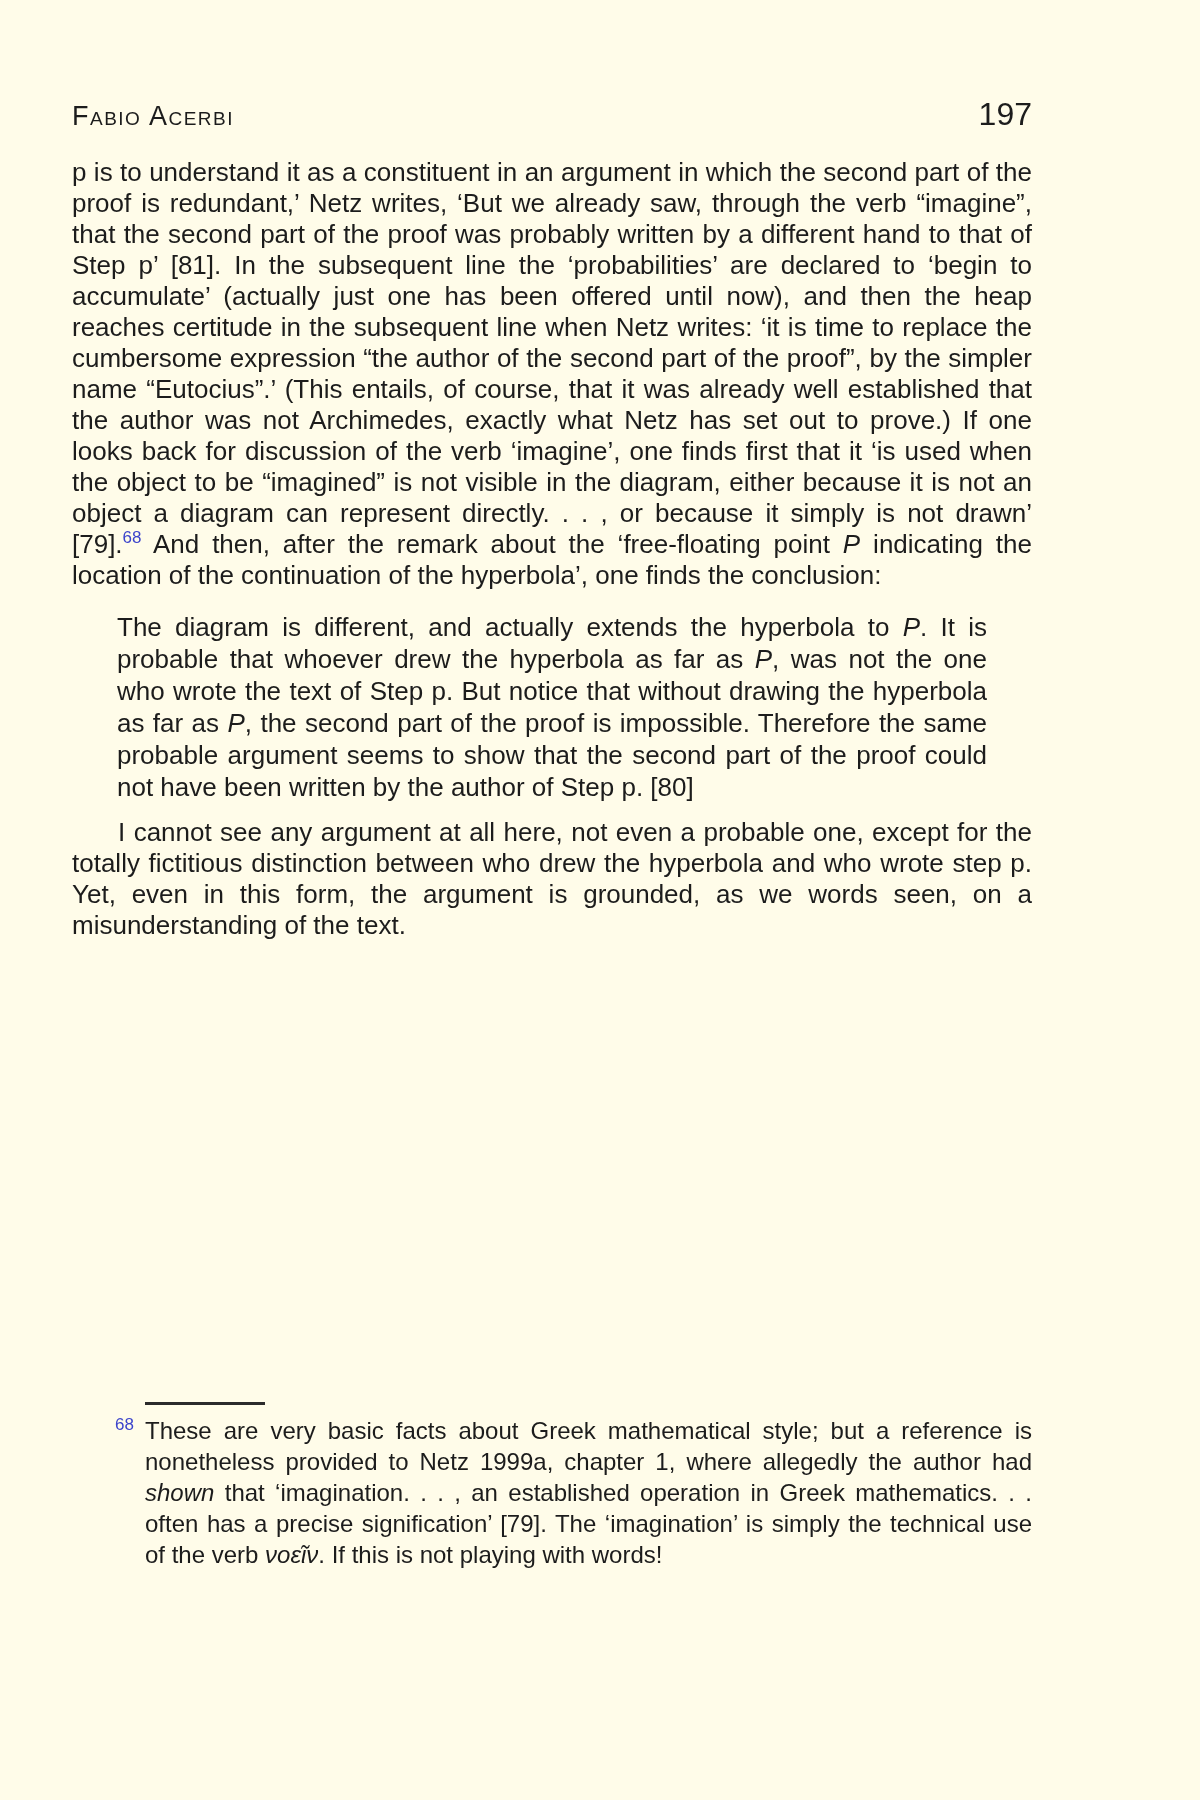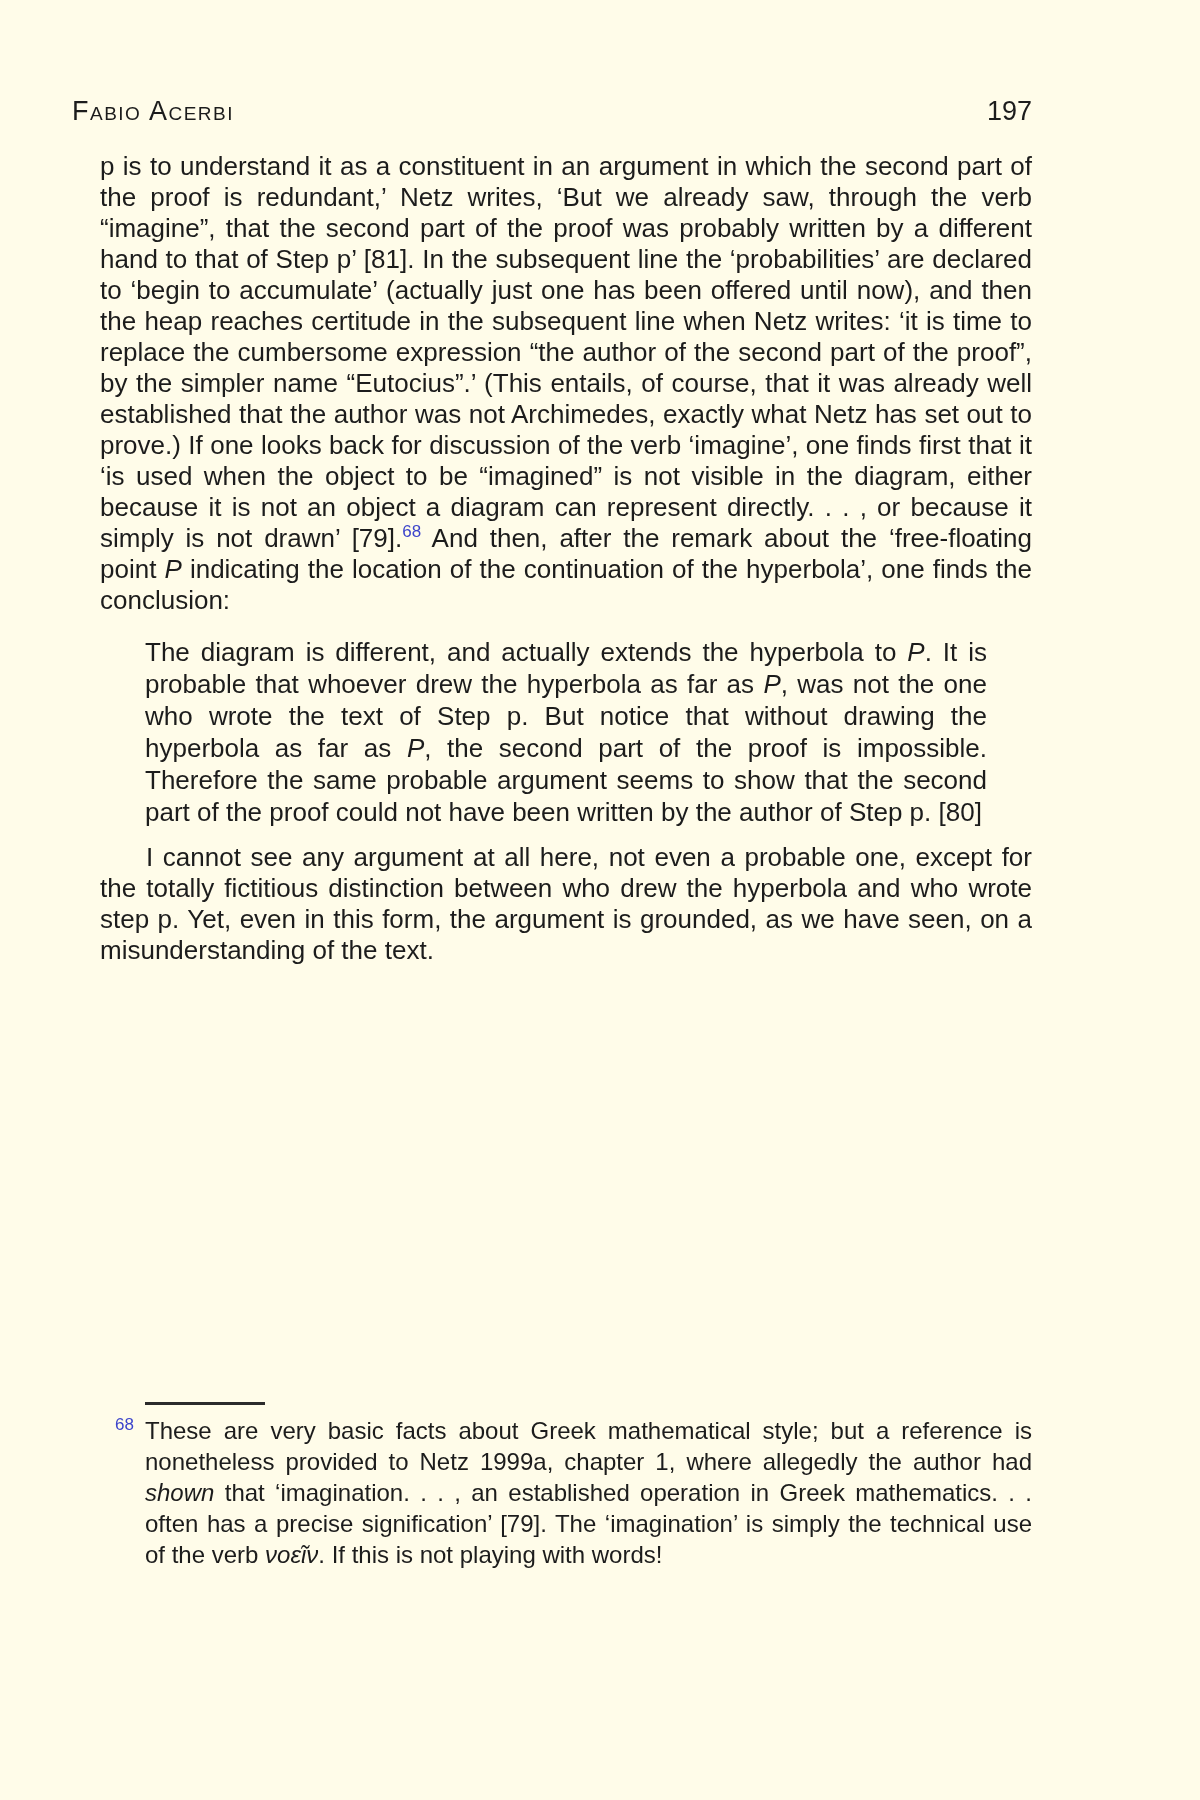--- a/index.html
+++ b/index.html
@@ -23,28 +23,27 @@
     display: flex;
     justify-content: space-between;
     align-items: baseline;
   }
   .author-name {
     font-variant: small-caps;
     font-size: 27px;
     letter-spacing: 1.5px;
   }
   .page-number {
-    font-size: 27px;
+    font-size: 32px;
   }
   .body-text {
     margin-top: 24px;
     font-size: 26px;
     line-height: 31px;
     text-align: justify;
-    margin-left: 28px;
   }
   .body-text p {
     margin: 0;
     padding: 0;
   }
   .para-first {
     margin-top: 0;
   }
   .para-indent {
     text-indent: 46px;
@@ -107,21 +106,21 @@
     <span class="author-name">Fabio Acerbi</span>
     <span class="page-number">197</span>
   </div>
 
   <div class="body-text">
 
     <p class="para-first"><span>p is to understand it as a constituent in an argument in which the second part of the proof is redundant,’ Netz writes, ‘But we already saw, through the verb “imagine”, that the second part of the proof was probably written by a different hand to that of Step p’ [81]. In the subsequent line the ‘probabilities’ are declared to ‘begin to accumulate’ (actually just one has been offered until now), and then the heap reaches certitude in the subsequent line when Netz writes: ‘it is time to replace the cumbersome expression “the author of the second part of the proof”, by the simpler name “Eutocius”.’ (This entails, of course, that it was already well established that the author was not Archimedes, exactly what Netz has set out to prove.) If one looks back for discussion of the verb ‘imagine’, one finds first that it ‘is used when the object to be “imagined” is not visible in the diagram, either because it is not an object a diagram can represent directly. . . , or because it simply is not drawn’ [79].</span><sup class="fn-ref">68</sup><span> And then, after the remark about the ‘free-floating point </span><span class="math-var">P</span><span> indicating the location of the continuation of the hyperbola’, one finds the conclusion:</span></p>
 
     <blockquote class="quote-block"><span>The diagram is different, and actually extends the hyperbola to </span><span class="math-var">P</span><span>. It is probable that whoever drew the hyperbola as far as </span><span class="math-var">P</span><span>, was not the one who wrote the text of Step p. But notice that without drawing the hyperbola as far as </span><span class="math-var">P</span><span>, the second part of the proof is impossible. Therefore the same probable argument seems to show that the second part of the proof could not have been written by the author of Step p. [80]</span></blockquote>
 
-    <p class="para-indent">I cannot see any argument at all here, not even a probable one, except for the totally fictitious distinction between who drew the hyperbola and who wrote step p. Yet, even in this form, the argument is grounded, as we have seen, on a misunderstanding of the text.</p>
+    <p class="para-indent">I cannot see any argument at all here, not even a probable one, except for the totally fictitious distinction between who drew the hyperbola and who wrote step p. Yet, even in this form, the argument is grounded, as we words seen, on a misunderstanding of the text.</p>
 
 
   </div>
 
   <div class="footnote-area">
     <div class="fn-rule"></div>
     <div class="footnote">
       <span class="fn-num">68</span><span>These are very basic facts about Greek mathematical style; but a reference is nonetheless provided to Netz 1999a, chapter 1, where allegedly the author had </span><span class="emph">shown</span><span> that ‘imagination. . . , an established operation in Greek mathematics. . . often has a precise signification’ [79]. The ‘imagination’ is simply the technical use of the verb </span><span class="greek">νοεῖν</span><span>. If this is not playing with words!</span>
     </div>
   </div>

